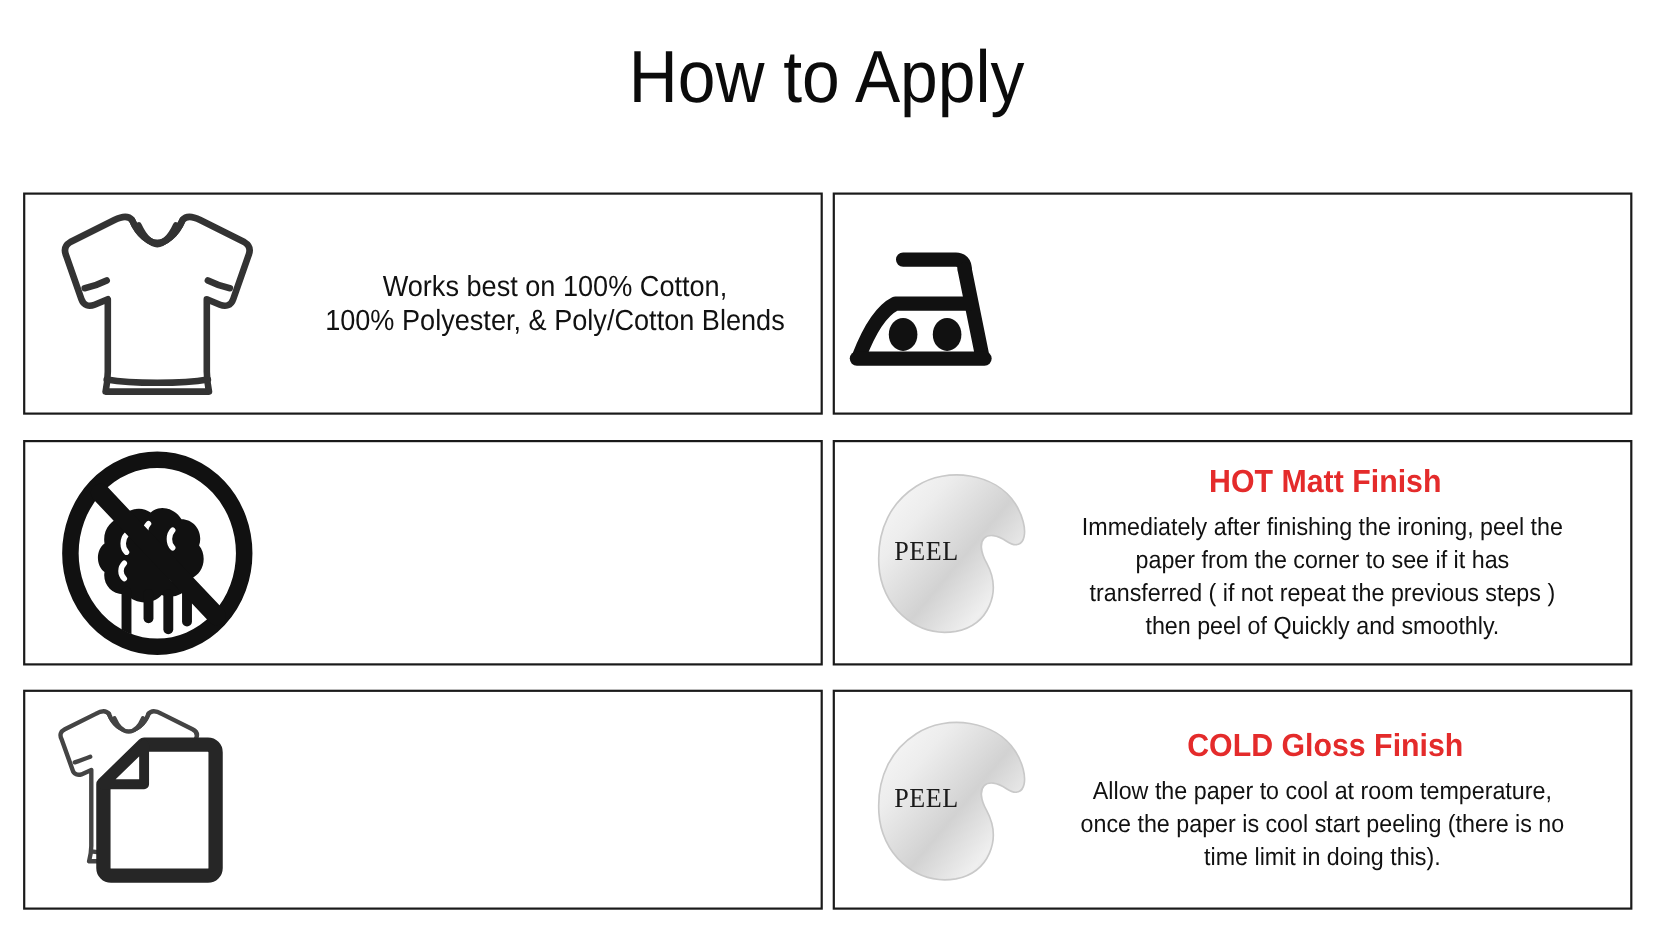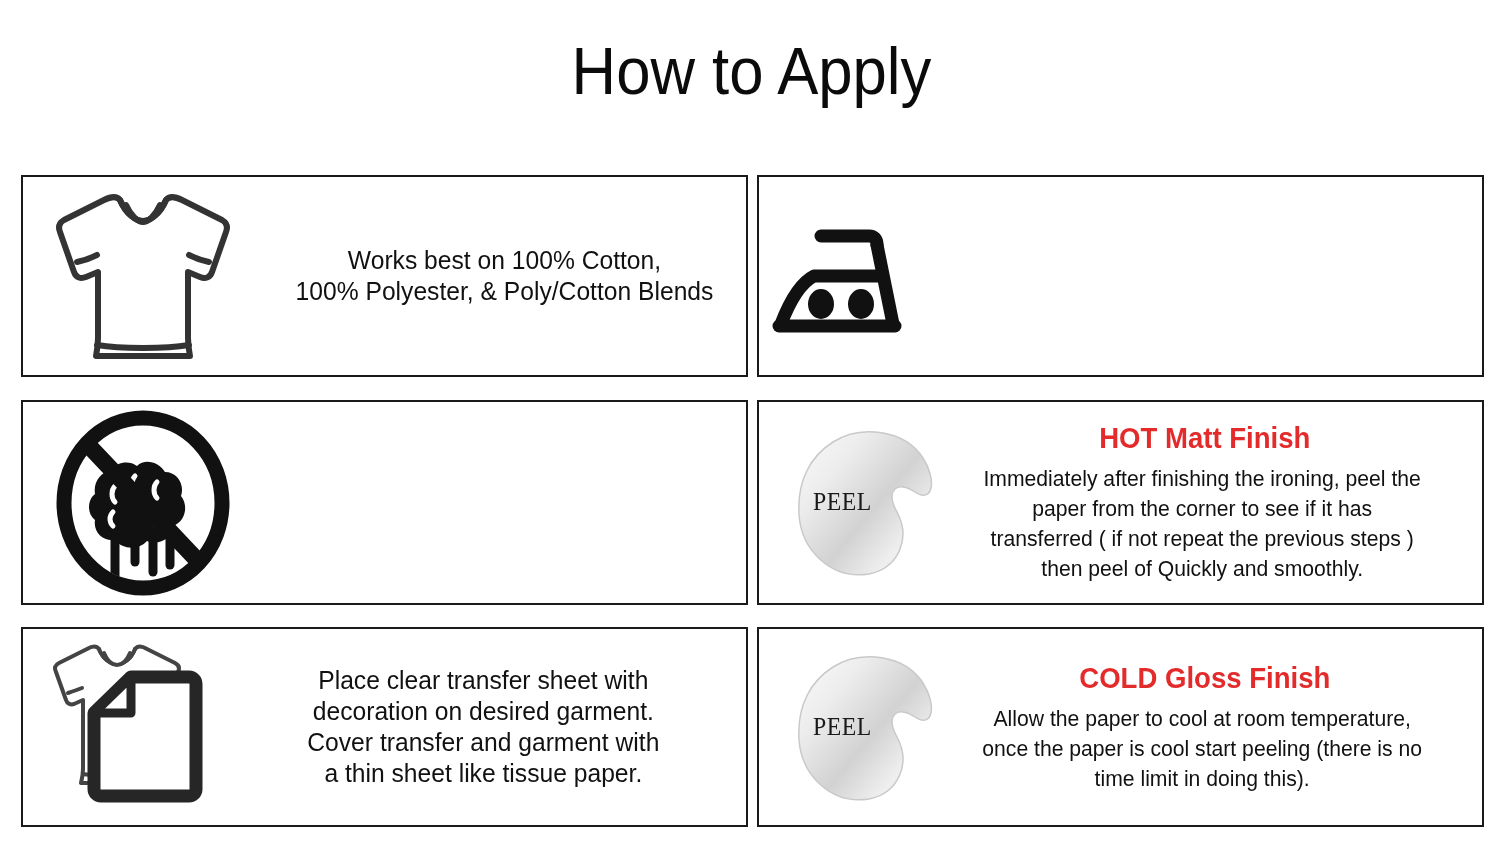--- a/index.html
+++ b/index.html
@@ -243,26 +243,20 @@
           <path d="M19 56 C22 55 28 53 33 51"></path>
           <path d="M117 56 C114 55 108 53 103 51"></path>
           <path d="M34 137 C52 140 86 140 102 137"></path>
         </g>
 
         <path d="M82 40 L82 40 L140 40 C144 40 147 43 147 47 L147 152 C147 156 144 159 140 159
                  L52 159 C48 159 45 156 45 152 L45 76 Z" fill="#ffffff" stroke="#262626" stroke-width="13" stroke-linejoin="round"></path>
         <path d="M82 40 L45 76 L82 76 Z" fill="#ffffff" stroke="#262626" stroke-width="9" stroke-linejoin="round"></path>
       </svg>
     </div>
-    <div class="text-cell left-text">
-      <div class="ln">Place clear transfer sheet with</div>
-      <div class="ln">decoration on desired garment.</div>
-      <div class="ln">Cover transfer and garment with</div>
-      <div class="ln">a thin sheet like tissue paper.</div>
-    </div>
   </div>
 
   <div class="panel col-right row-3">
     <div class="icon-cell" style="width:195px;padding-left:30px;">
       <div class="peel-wrap">
         <svg class="ic" width="170" height="165" viewBox="0 0 170 165" aria-hidden="true">
           <defs>
             <linearGradient id="peelGradB" x1="0" y1="0" x2="1" y2="0.9">
               <stop offset="0%" stop-color="#fafafa"></stop>
               <stop offset="28%" stop-color="#ededed"></stop>

